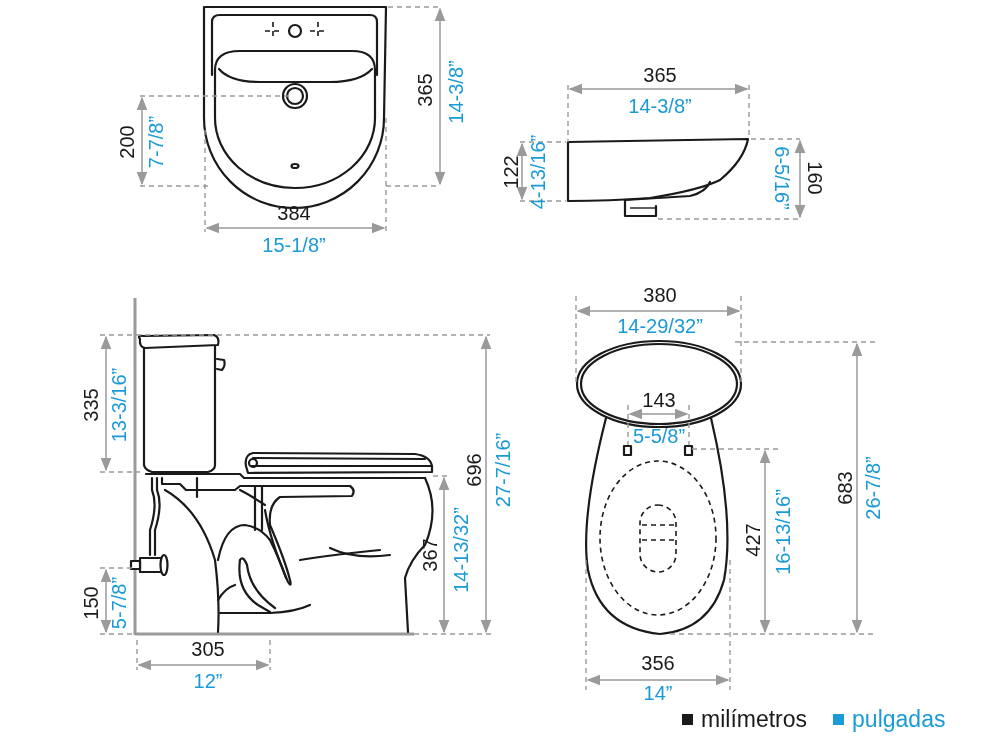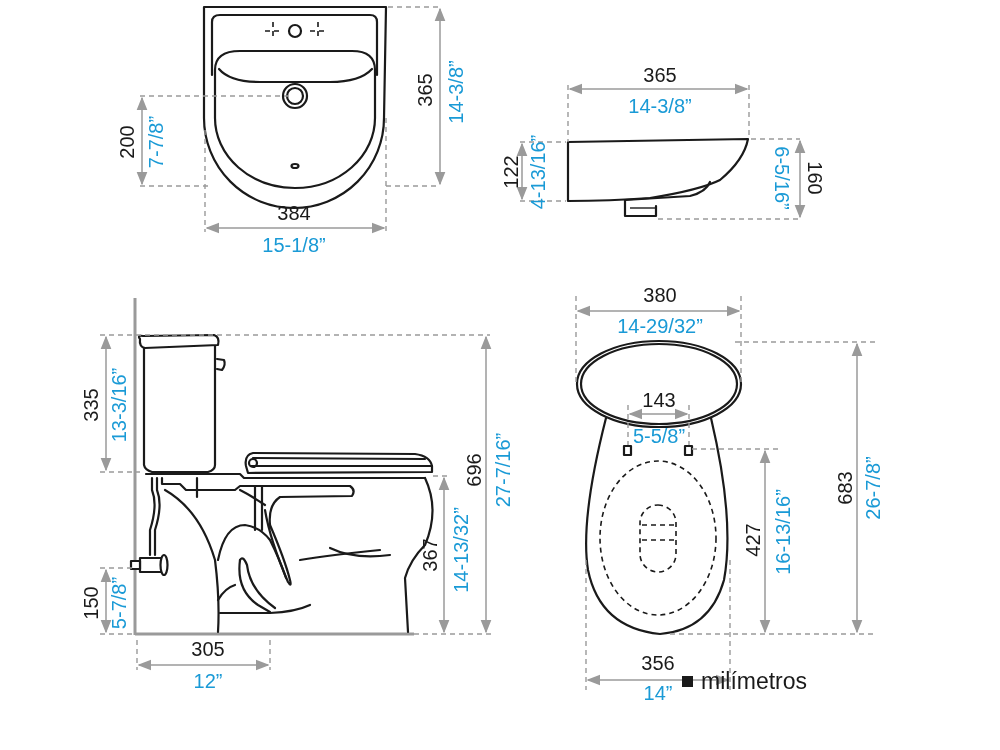--- a/index.html
+++ b/index.html
@@ -10,21 +10,21 @@
   .drawfill { fill: #ffffff; stroke: #1a1a1a; stroke-width: 2.2; stroke-linejoin: round; }
   .thin { fill: none; stroke: #1a1a1a; stroke-width: 1.4; }
   .dash { fill: none; stroke: #9a9a9a; stroke-width: 1.4; stroke-dasharray: 5 4; }
   .hid { fill: none; stroke: #1a1a1a; stroke-width: 1.6; stroke-dasharray: 5 4; }
   .dimline { fill: none; stroke: #9a9a9a; stroke-width: 1.5; }
   .arrow { fill: #9a9a9a; }
   .mm { fill: #1a1a1a; font-size: 20px; font-family: "Liberation Sans", sans-serif; }
   .in { fill: #1a9ad6; font-size: 20px; font-family: "Liberation Sans", sans-serif; }
   .ground { stroke: #9a9a9a; stroke-width: 3; }
   .wall { stroke: #9a9a9a; stroke-width: 3; }
-  .legend { position: absolute; top: 668px; left: 682px; font-size: 23px; display: flex; gap: 26px; }
+  .legend { position: absolute; top: 706px; left: 682px; font-size: 23px; display: flex; gap: 26px; }
   .legend-item { display: flex; align-items: center; gap: 8px; }
   .sw { width: 11px; height: 11px; display: inline-block; }
 </style>
 </head>
 <body>
 
 <svg width="1000" height="750" viewBox="0 0 1000 750">
   <defs>
     <marker id="ah" viewBox="0 0 10 10" refX="9" refY="5" markerWidth="9" markerHeight="9" orient="auto-start-reverse">
       <path d="M0,1 L10,5 L0,9 z" class="arrow"></path>
@@ -186,13 +186,17 @@
     <text class="mm" x="658" y="670" text-anchor="middle">356</text>
     <text class="in" x="658" y="700" text-anchor="middle">14”</text>
   </g>
 </svg>
 
 <div class="legend">
   <div class="legend-item">
     <span class="sw" style="background:#1a1a1a"></span>
     <span style="color:#1a1a1a">milímetros</span>
   </div>
+  <div class="legend-item">
+    <span class="sw" style="background:#1a9ad6"></span>
+    <span style="color:#1a9ad6">pulgadas</span>
+  </div>
 </div>
 
 </body></html>

